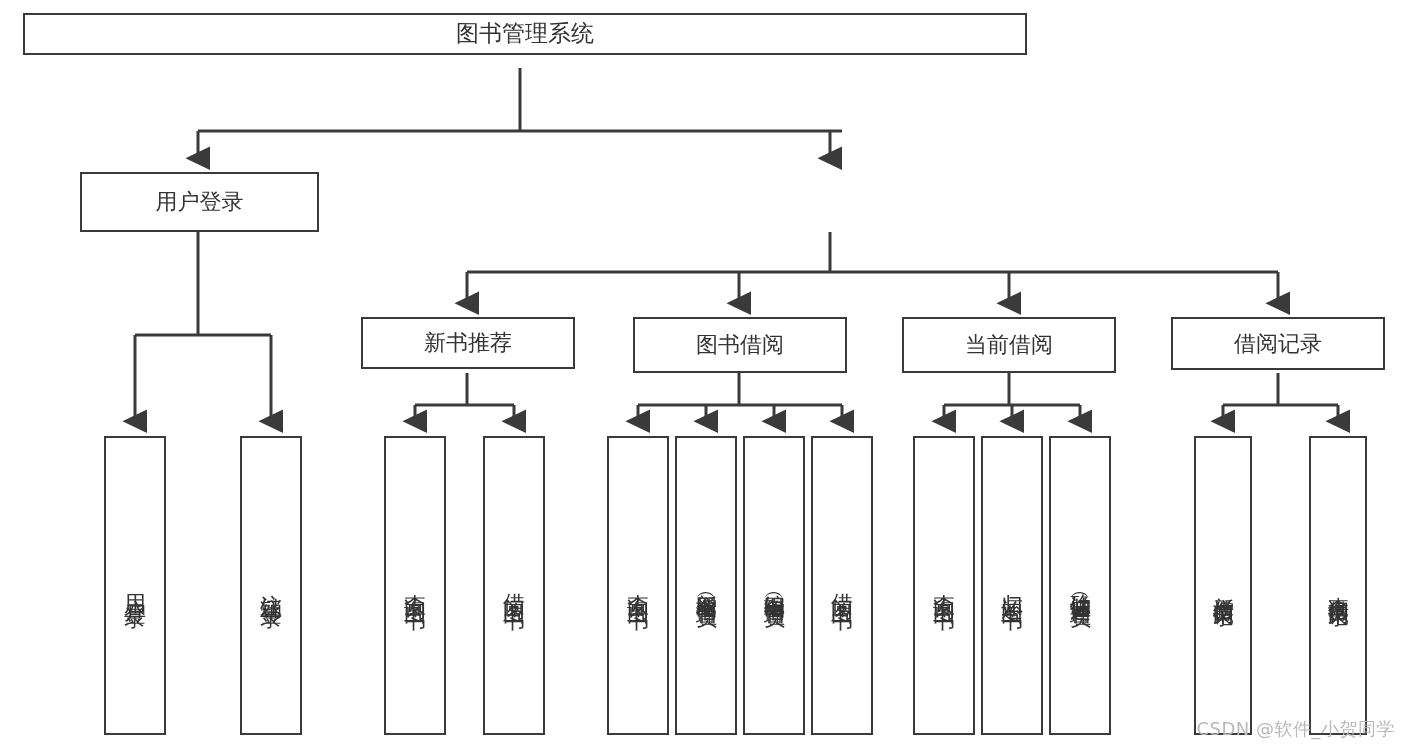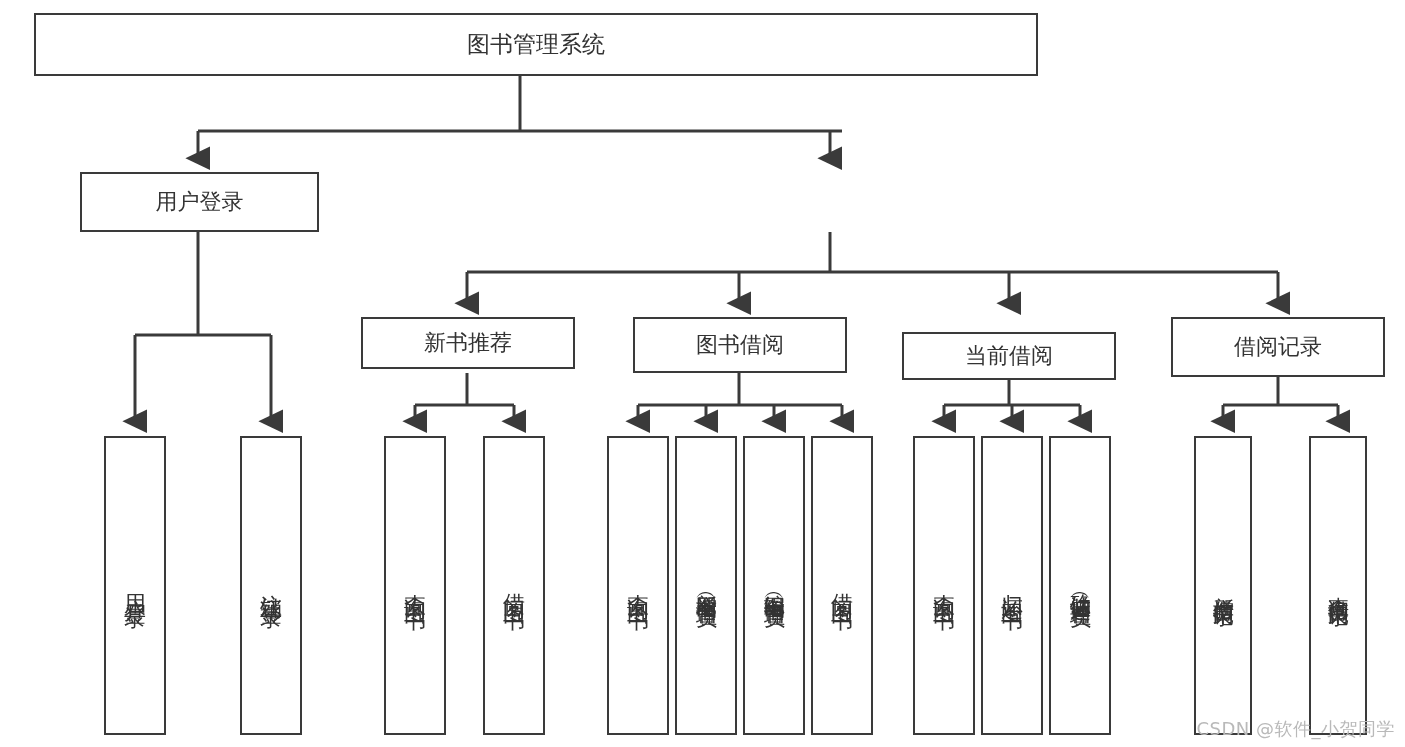--- a/index.html
+++ b/index.html
@@ -122,42 +122,42 @@
       <path d="M 1012 405 L 1012 421" marker-end="url(#arrowhead)"></path>
       <path d="M 1080 405 L 1080 421" marker-end="url(#arrowhead)"></path>
 
       <path d="M 1278 373 L 1278 405"></path>
       <path d="M 1223 405 L 1338 405"></path>
       <path d="M 1223 405 L 1223 421" marker-end="url(#arrowhead)"></path>
       <path d="M 1338 405 L 1338 421" marker-end="url(#arrowhead)"></path>
     </g>
   </svg>
 
-  <div class="node root horizontal" style="left:34px; top:13px; width:1004px; height:63px;">
+  <div class="node root horizontal" style="left:23px; top:13px; width:1004px; height:42px;">
     <span class="node-label">图书管理系统</span>
   </div>
 
   <div class="node horizontal" style="left:80px; top:172px; width:239px; height:60px;">
     <span class="node-label">用户登录</span>
   </div>
 
 
   <div class="node horizontal" style="left:361px; top:317px; width:214px; height:52px;">
     <span class="node-label">新书推荐</span>
   </div>
 
   <div class="node horizontal" style="left:633px; top:317px; width:214px; height:56px;">
     <span class="node-label">图书借阅</span>
   </div>
 
-  <div class="node horizontal" style="left:902px; top:332px; width:214px; height:48px;">
+  <div class="node horizontal" style="left:902px; top:317px; width:214px; height:56px;">
     <span class="node-label">当前借阅</span>
   </div>
 
-  <div class="node horizontal" style="left:1171px; top:317px; width:214px; height:60px;">
+  <div class="node horizontal" style="left:1171px; top:317px; width:214px; height:53px;">
     <span class="node-label">借阅记录</span>
   </div>
 
   <div class="node vertical" style="left:104px; top:436px; width:62px; height:299px;">
     <span class="node-label">用户登录</span>
   </div>
   <div class="node vertical" style="left:240px; top:436px; width:62px; height:299px;">
     <span class="node-label">注销登录</span>
   </div>
 

